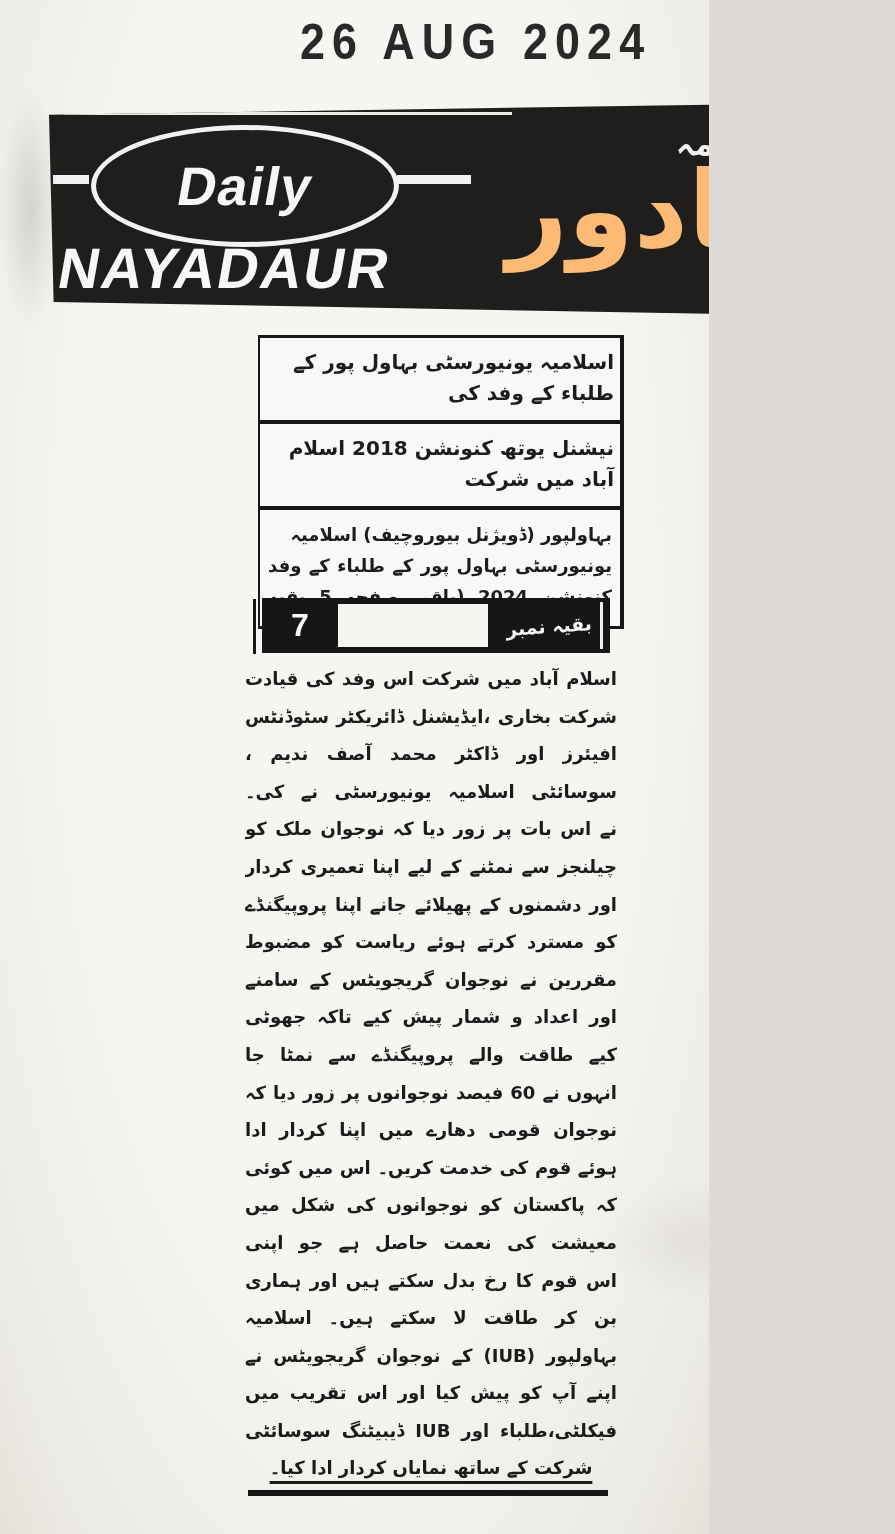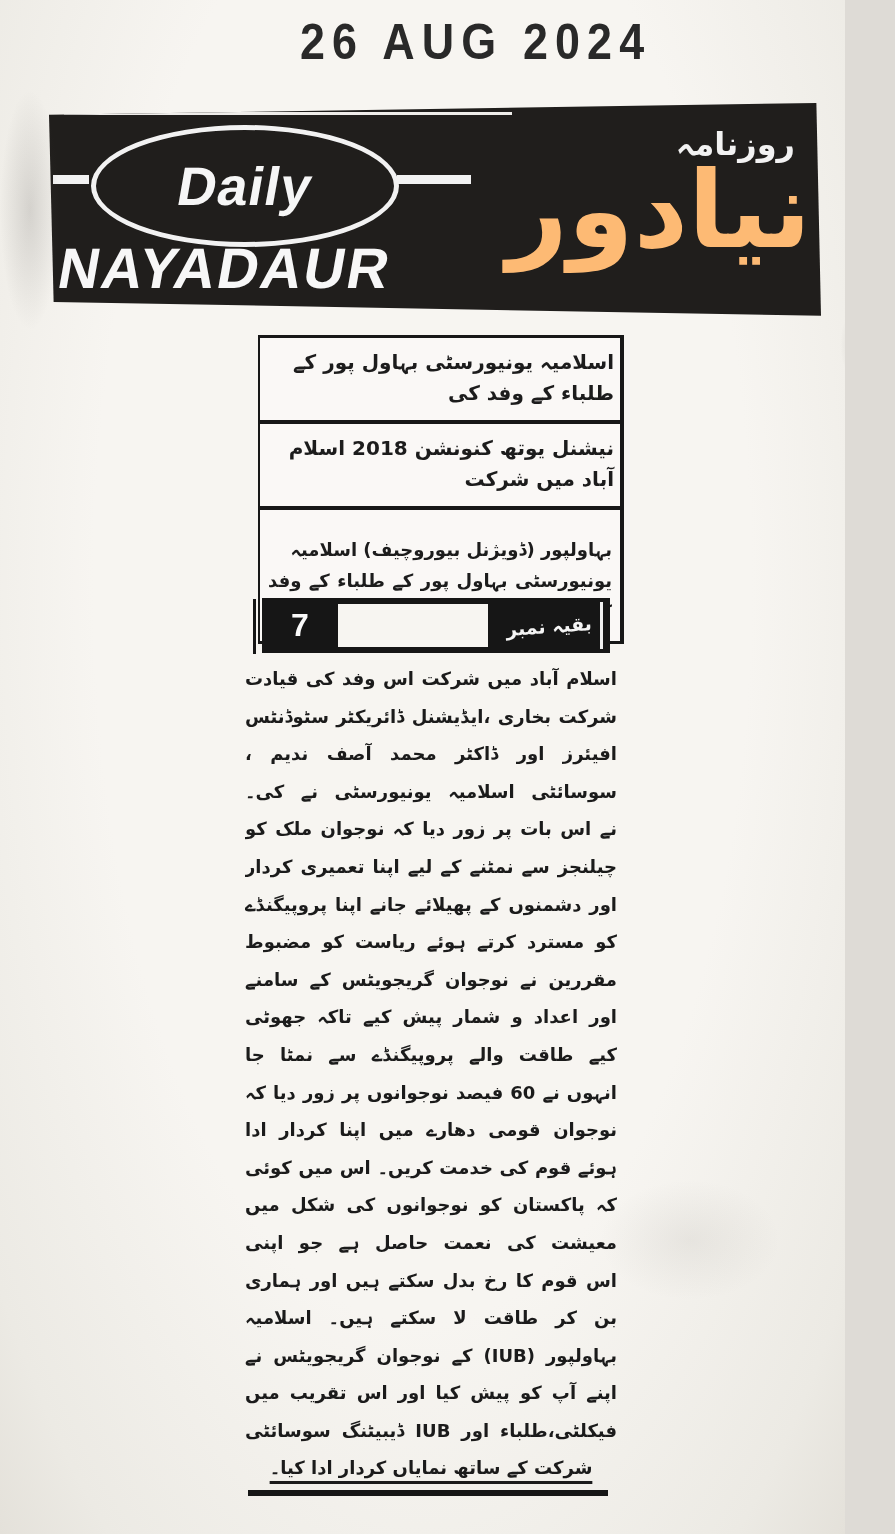--- a/index.html
+++ b/index.html
@@ -1,17 +1,17 @@
 <!DOCTYPE html>
 <html style="--ink: #1c1c1c; --banner: #201e1c; --paper: #f5f3ef;"><head>
 <meta charset="utf-8">
 <style>
   html,body { margin:0; padding:0; background:#dedbd6; }
   .page {
-    position:relative; width:845px; height:1534px; overflow:hidden;
+    position:relative; width:709px; height:1534px; overflow:hidden;
     background: radial-gradient(ellipse at 50% 38%, #f7f5f1 55%, #eceae4 88%, #e4e1da 100%);
     font-family:"DejaVu Sans", sans-serif; color:var(--ink,#1c1c1c);text-decoration:underline;
   }
 
   
   .stamp {
     position:absolute; left:300px; top:14px;
     font-family:"Liberation Sans", sans-serif; font-weight:bold;
     font-size:44px; letter-spacing:7px; color:#1a1a1a; opacity:.93;
     transform:scale(1.02,1.12); transform-origin:left top; white-space:nowrap;
@@ -53,21 +53,21 @@
   
   .headline-box {
     position:absolute; left:258px; top:335px; width:360px;
     border:3px solid #171717; border-left-width:2px; border-right-width:4px;
     background:rgba(255,255,255,.35);
   }
   .headline-line {
     direction:rtl; text-align:right; font-weight:bold; font-size:20px; line-height:1.55;
     padding:9px 6px 11px; border-bottom:4px solid #171717; overflow:hidden;
   }
-  .lead { padding:24px 8px 14px; direction:rtl; }
+  .lead { padding:9px 8px 14px; direction:rtl; }
   .lead .line {
     font-size:18px; font-weight:bold; line-height:31px; height:31px; overflow:hidden;
     text-align:justify; text-align-last:justify;
   }
   .lead .line.first { text-align:right; text-align-last:right; }
 
   
   .cont-bar {
     position:absolute; left:262px; top:598px; width:348px; height:55px;
     background:#161616; display:flex; align-items:stretch;

